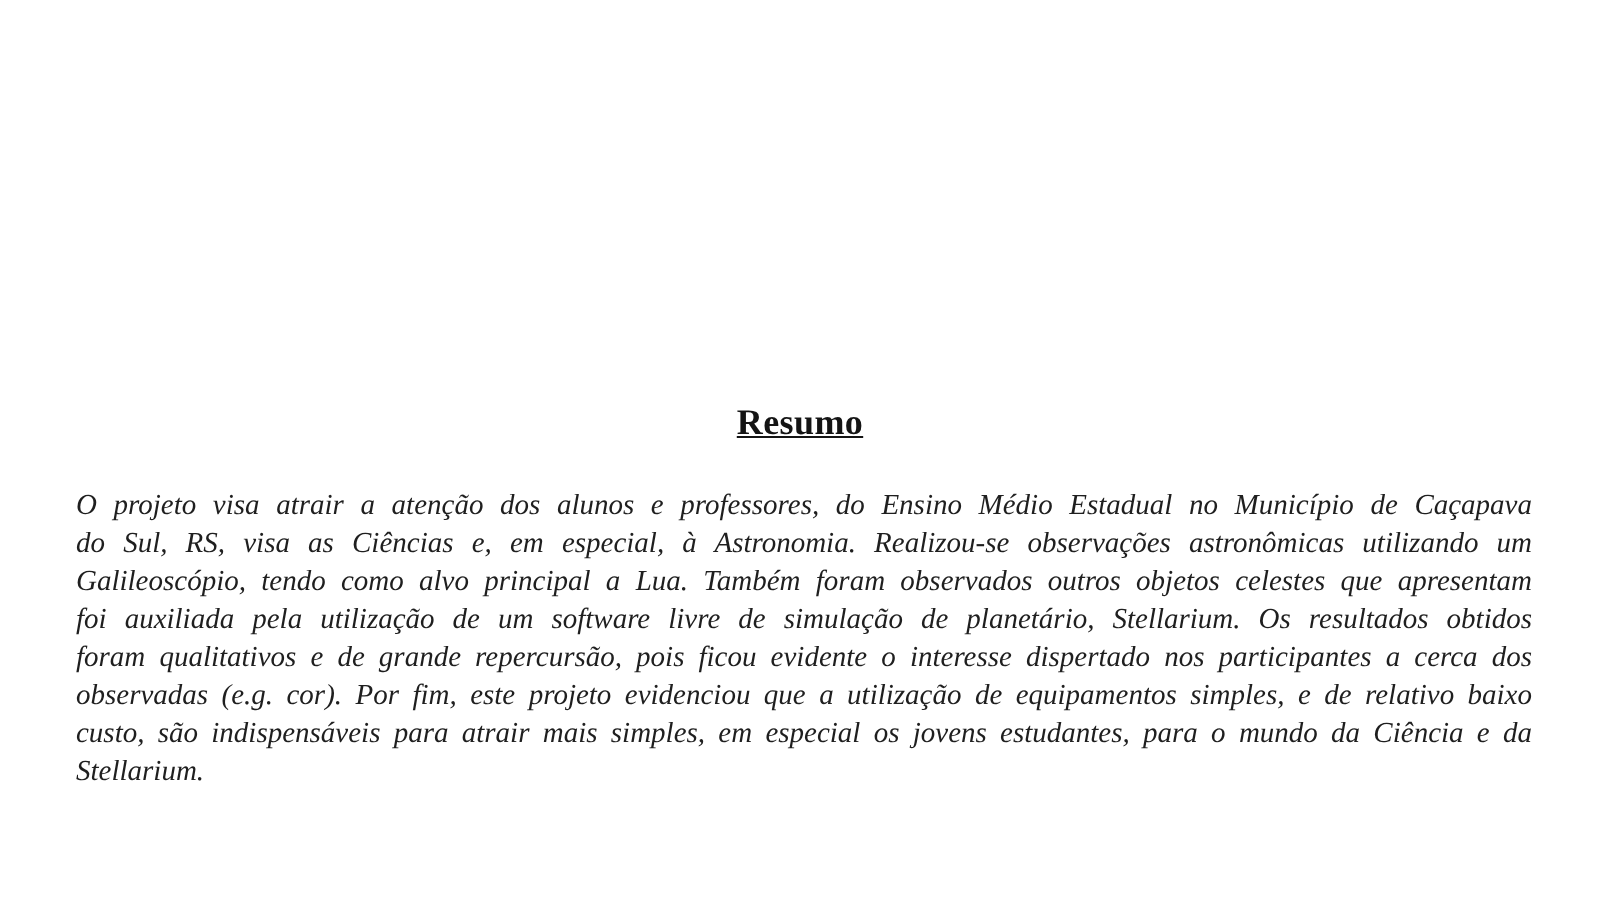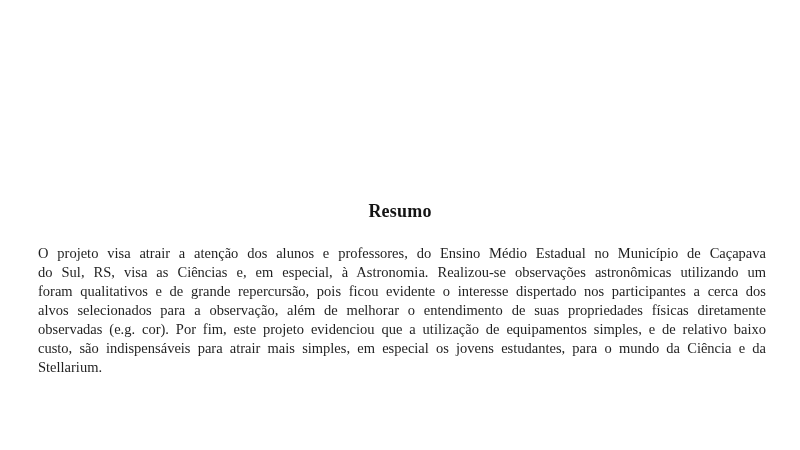--- a/index.html
+++ b/index.html
@@ -18,26 +18,28 @@
     position: absolute;
     top: 202px;
     left: 0;
     width: 800px;
     text-align: center;
     font-weight: bold;
     font-size: 18px;
     line-height: 19px;
     color: #141414;
     letter-spacing: 0.2px;
+    text-decoration: underline;
   }
   .paragraph {
     position: absolute;
     top: 244px;
     left: 38px;
     width: 728px;
+    font-style: italic;
     font-size: 14.5px;
     line-height: 19px;
     color: #1f1f1f;
   }
   .line {
     height: 19px;
     white-space: nowrap;
     text-align: justify;
     text-align-last: justify;
   }
@@ -46,18 +48,19 @@
   }
 </style>
 </head>
 <body style="background: rgb(255, 255, 255);">
 
 <div class="heading" style="color: rgb(20, 20, 20);">Resumo</div>
 
 <div class="paragraph" style="color: rgb(31, 31, 31);">
     <div class="line">O projeto visa atrair a atenção dos alunos e professores, do Ensino Médio Estadual no Município de Caçapava</div>
     <div class="line">do Sul, RS, visa as Ciências e, em especial, à Astronomia. Realizou-se observações astronômicas utilizando um</div>
+    <div class="line">Galileoscópio, tendo como alvo principal a Lua. Também foram observados outros objetos celestes que apresentam</div>
+    <div class="line">foi auxiliada pela utilização de um software livre de simulação de planetário, Stellarium. Os resultados obtidos</div>
     <div class="line">foram qualitativos e de grande repercursão, pois ficou evidente o interesse dispertado nos participantes a cerca dos</div>
-    <div class="line">alvos selecionados para a observação, além de melhorar o entendimento de suas propriedades físicas diretamente</div>
     <div class="line">observadas (e.g. cor). Por fim, este projeto evidenciou que a utilização de equipamentos simples, e de relativo baixo</div>
     <div class="line">custo, são indispensáveis para atrair mais simples, em especial os jovens estudantes, para o mundo da Ciência e da</div>
     <div class="line last">Stellarium.</div>
   </div>
 
 </body></html>

